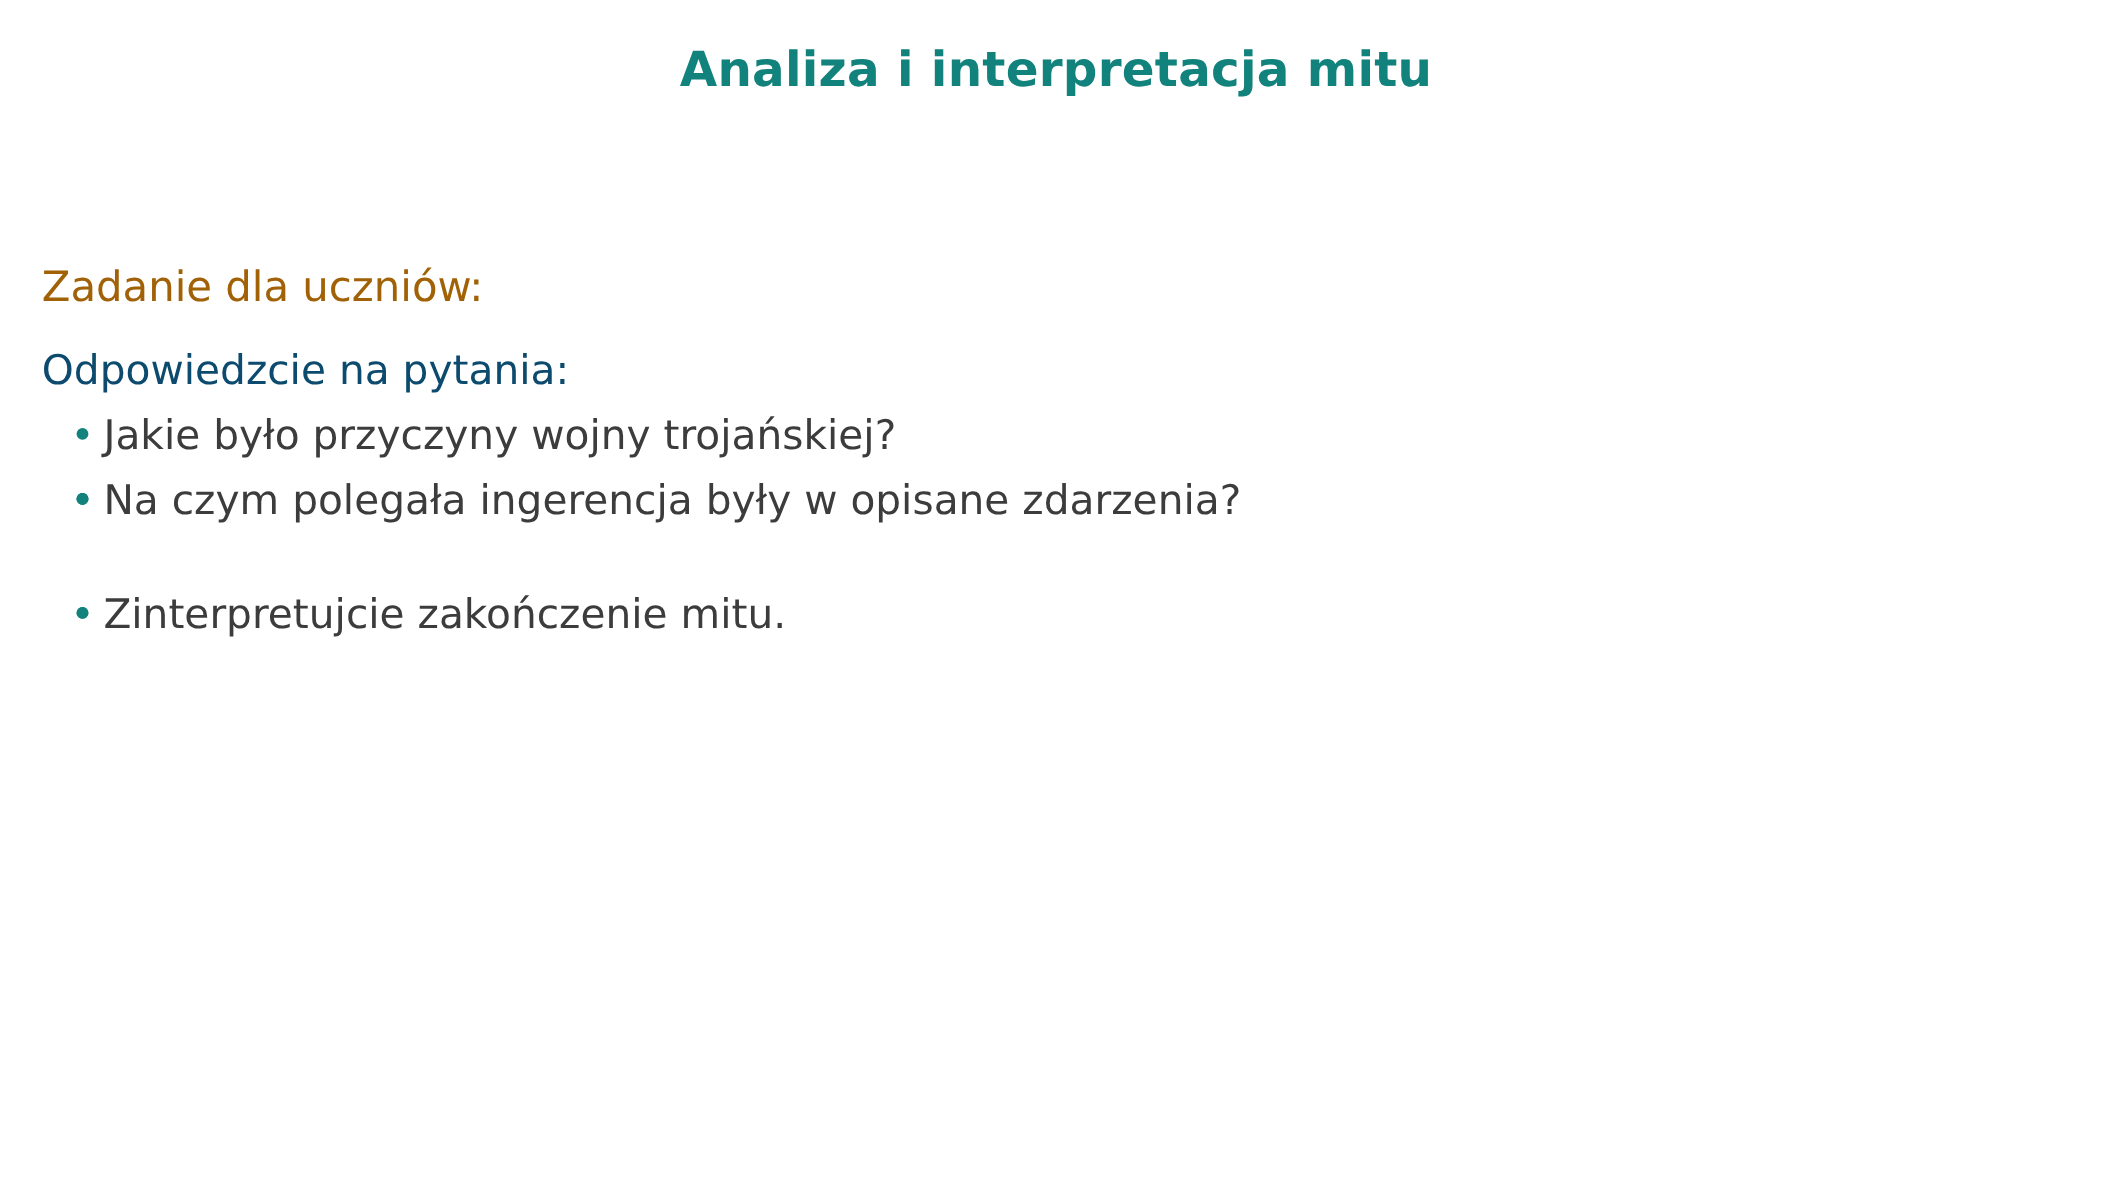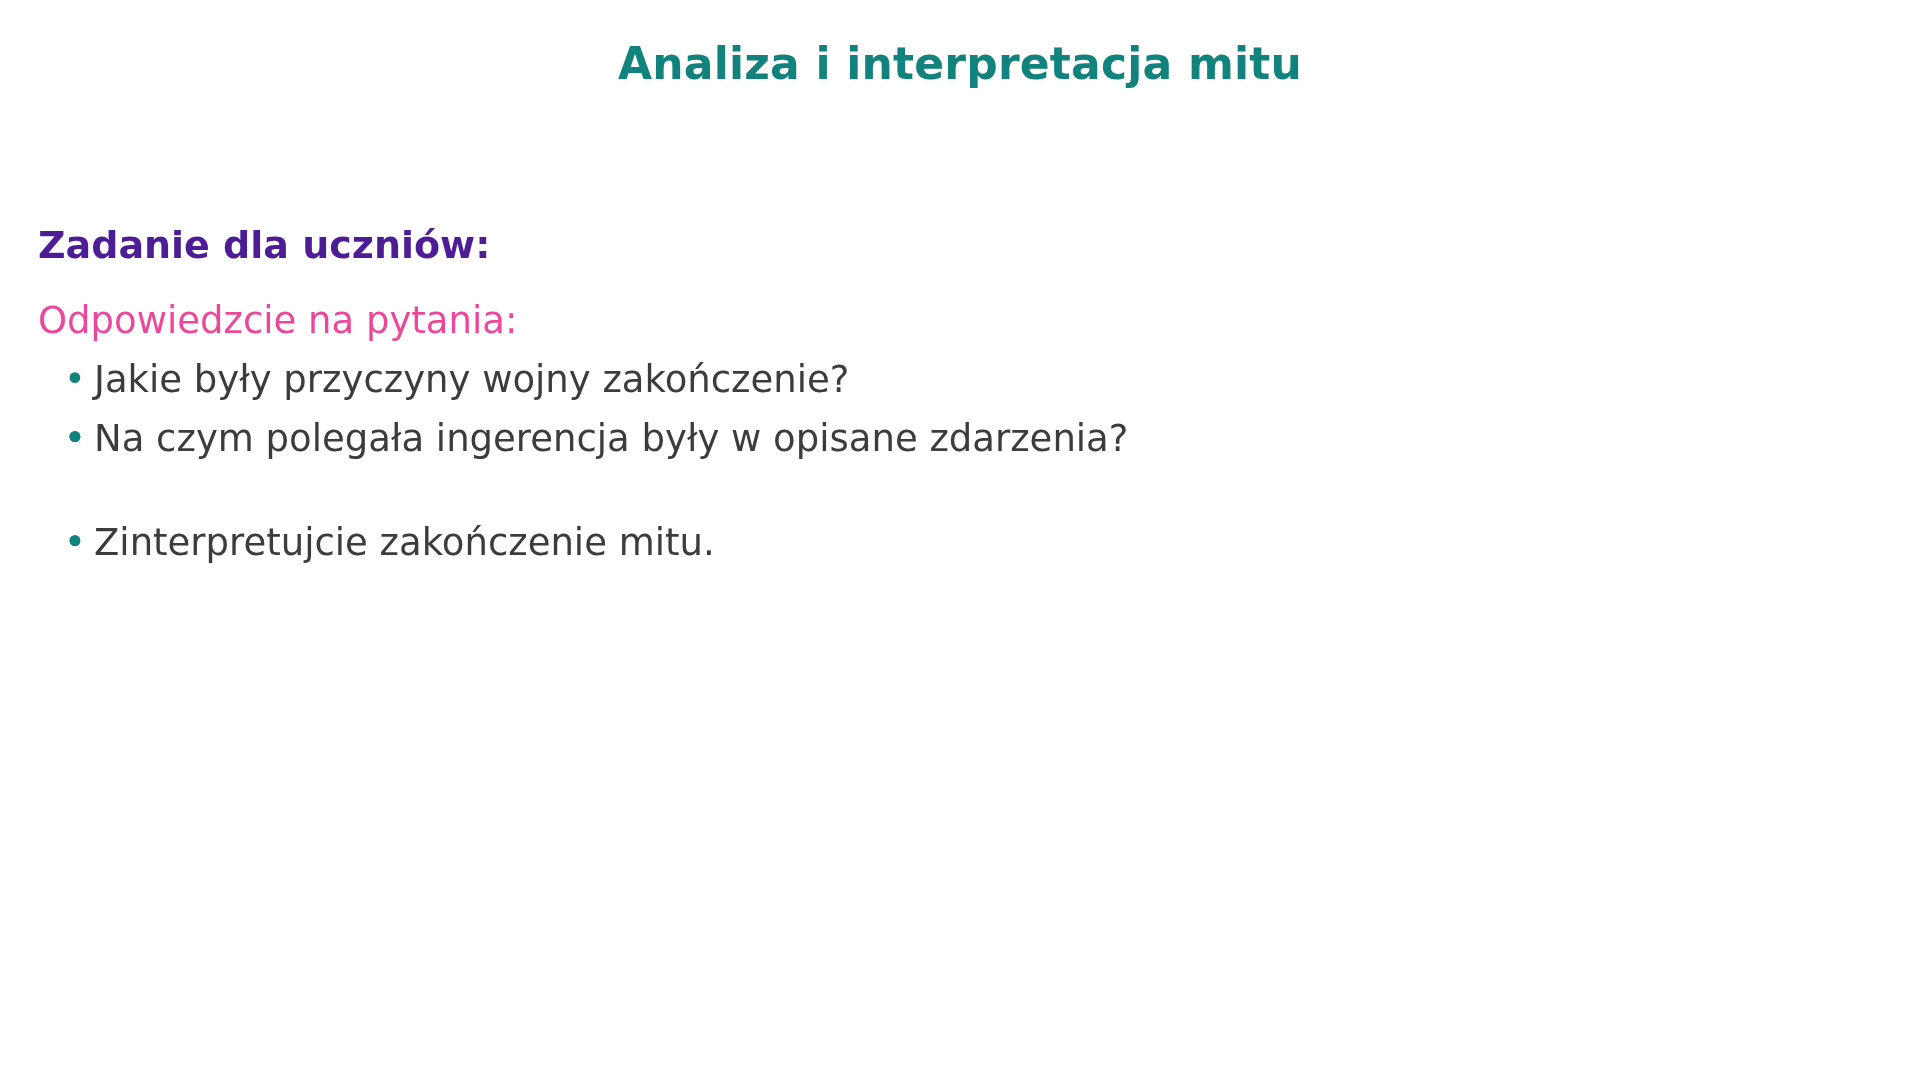--- a/index.html
+++ b/index.html
@@ -30,28 +30,28 @@
     padding-top: 38px;
     line-height: 1.2;
   }
   .content {
     position: absolute;
     left: 38px;
     top: 222px;
     right: 60px;
   }
   .section-heading {
-    color: #4c1d95;
+    color: #a16207;
     font-size: 38px;
-    font-weight: bold;
-    margin: 0 0 26px 0;
+    font-weight: normal;
+    margin: 16px 0 26px 0;
     line-height: 1.25;
   }
   .lead {
-    color: #ec4899;
+    color: #0c4a6e;
     font-size: 37px;
     font-weight: normal;
     margin: 0 0 6px 0;
     line-height: 1.35;
   }
   .bullet-list {
     list-style: none;
     margin: 0;
     padding: 0 0 0 26px;
   }
@@ -83,21 +83,21 @@
 
   <div class="content">
 
     <h2 class="section-heading">Zadanie dla uczniów:</h2>
 
     <div>
       <p class="lead">Odpowiedzcie na pytania:</p>
       <ul class="bullet-list">
         <li>
           <span class="bullet-dot">•</span>
-          <span>Jakie były przyczyny wojny zakończenie?</span>
+          <span>Jakie było przyczyny wojny trojańskiej?</span>
         </li>
         <li>
           <span class="bullet-dot">•</span>
         </li>
         <li>
           <span class="bullet-dot">•</span>
         </li>
         <li>
           <span class="bullet-dot">•</span>
           <span>Na czym polegała ingerencja były w opisane zdarzenia?</span>

